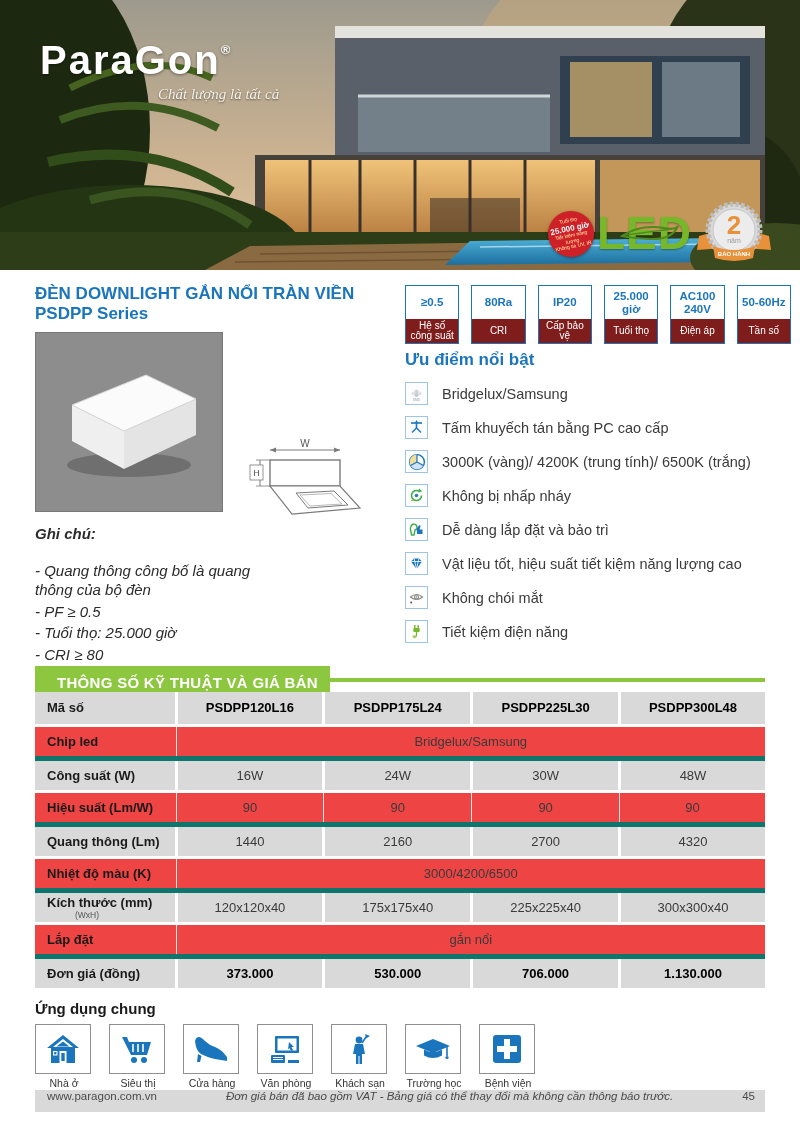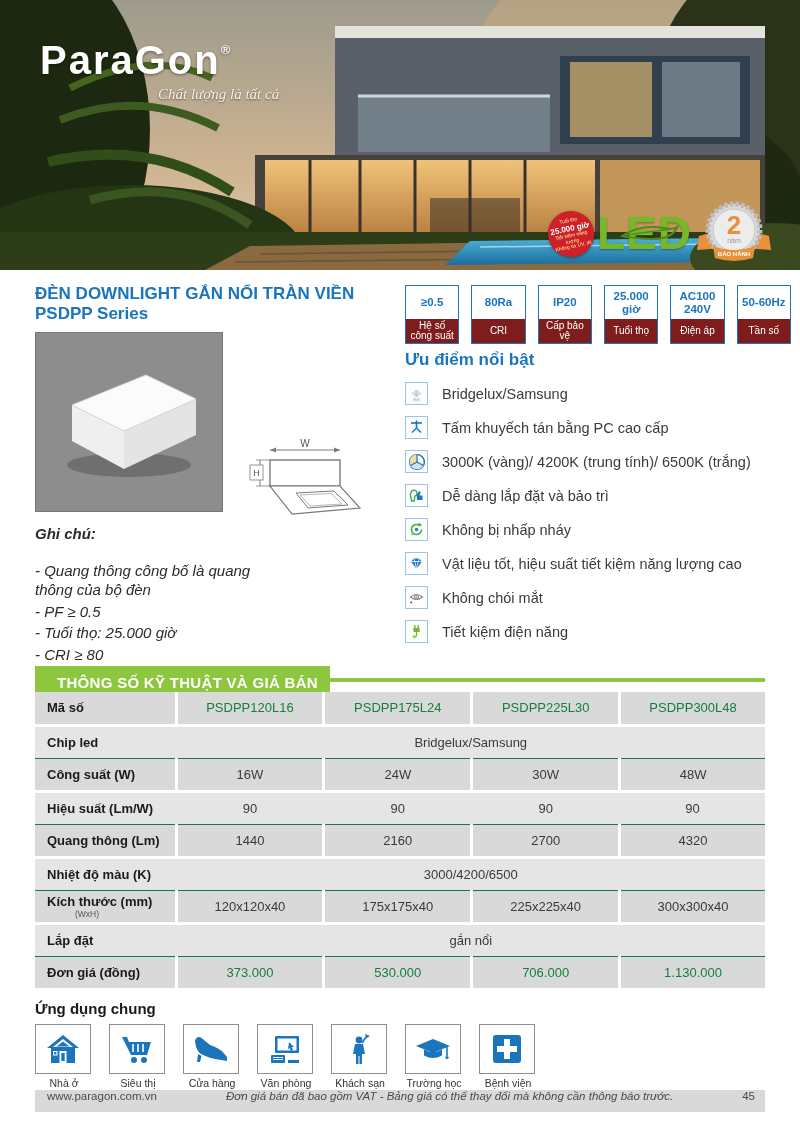--- a/index.html
+++ b/index.html
@@ -63,23 +63,23 @@
                     padding-left:22px; letter-spacing:.3px; }
   .section-line { position:absolute; left:330px; top:678px; width:435px; height:4px; background:#8dc63f; }
 
   
   .spec-table { position:absolute; left:35px; top:692px; width:730px; border-collapse:collapse;
                 font-size:13px; color:#3a3a3a; }
   .spec-table td { height:33px; text-align:center; vertical-align:middle; }
   .spec-table td.lc { text-align:left; padding-left:12px; font-weight:bold; color:#1a1a1a; width:141px; }
   .spec-table tr.g td { background:#d9d9d9; border-bottom:3px solid #fff; border-right:3px solid #fff; }
   .spec-table tr.g td:last-child { border-right:none; }
-  .spec-table tr.w td { background:#e5e5e5; border-bottom:1px solid #0f766e; border-right:1px solid #e6e6e6; }
+  .spec-table tr.w td { background:#ef4444; border-bottom:5px solid #0f766e; border-right:1px solid #e6e6e6; }
   .spec-table tr.w td:last-child { border-right:none; }
-  .spec-table .code, .spec-table .price { color:#15803d; font-weight:normal; }
+  .spec-table .code, .spec-table .price { color:#000000; font-weight:bold; }
   .spec-table .sub { font-weight:normal; font-size:8.5px; color:#555; padding-left:28px; }
 
   
   .apps { position:absolute; left:35px; top:1000px; width:730px; }
   .apps h4 { font-size:15px; font-weight:bold; color:#1a1a1a; margin-bottom:7px; }
   .apps-row { display:flex; gap:16px; }
   .app { width:58px; text-align:center; }
   .app .box { width:56px; height:50px; border:1px solid #8f8f8f; background:#fff; display:flex;
               align-items:center; justify-content:center; }
   .app .albl { font-size:10.5px; color:#333; margin-top:3px; white-space:nowrap; }
@@ -283,37 +283,37 @@
             <line x1="9" y1="9" x2="2.6" y2="12.6" stroke="#1b75bc" stroke-width="1.2"></line>
             <line x1="9" y1="9" x2="15.4" y2="12.6" stroke="#1b75bc" stroke-width="1.2"></line>
           </svg>
       </span>
       <span class="ftext">3000K (vàng)/ 4200K (trung tính)/ 6500K (trắng)</span>
     </div>
 
     <div class="feat">
       <span class="ibox">
         <svg width="17" height="17" viewBox="0 0 17 17">
-            <path d="M3 6 a3 3 0 1 1 4 3 l-1 5 h-2.4 l-1-5 a3 3 0 0 1 0.4-3" fill="none" stroke="#3fae49" stroke-width="1.4"></path>
-            <path d="M9 13 h5.5 v-4.5 h-3 l1-3 a1 1 0 0 0-1.8-0.8 l-2 3.3 Z" fill="#1b75bc"></path>
-          </svg>
-      </span>
-      <span class="ftext">Dễ dàng lắp đặt và bảo trì</span>
-    </div>
-
-    <div class="feat">
-      <span class="ibox">
-        <svg width="17" height="17" viewBox="0 0 17 17">
             <path d="M13.5 8.5 a5 5 0 1 1-2.5-4.3" fill="none" stroke="#3fae49" stroke-width="1.6"></path>
             <polygon points="11,1.5 14.2,4.2 10.2,5.6" fill="#3fae49"></polygon>
             <circle cx="8.5" cy="8.5" r="1.8" fill="#2e7fb0"></circle>
             <line x1="3" y1="13.5" x2="6" y2="13.5" stroke="#9bc35a" stroke-width="1.2"></line>
           </svg>
       </span>
       <span class="ftext">Không bị nhấp nháy</span>
+    </div>
+
+    <div class="feat">
+      <span class="ibox">
+        <svg width="17" height="17" viewBox="0 0 17 17">
+            <path d="M3 6 a3 3 0 1 1 4 3 l-1 5 h-2.4 l-1-5 a3 3 0 0 1 0.4-3" fill="none" stroke="#3fae49" stroke-width="1.4"></path>
+            <path d="M9 13 h5.5 v-4.5 h-3 l1-3 a1 1 0 0 0-1.8-0.8 l-2 3.3 Z" fill="#1b75bc"></path>
+          </svg>
+      </span>
+      <span class="ftext">Dễ dàng lắp đặt và bảo trì</span>
     </div>
 
     <div class="feat">
       <span class="ibox">
         <svg width="17" height="17" viewBox="0 0 17 17">
             <polygon points="3,6.5 6,3.5 11,3.5 14,6.5 8.5,14" fill="#1b75bc"></polygon>
             <polyline points="3,6.5 14,6.5" stroke="#fff" stroke-width="0.8" fill="none"></polyline>
             <polyline points="6,3.5 6.8,6.5 8.5,14 10.2,6.5 11,3.5" stroke="#fff" stroke-width="0.8" fill="none"></polyline>
           </svg>
       </span>

